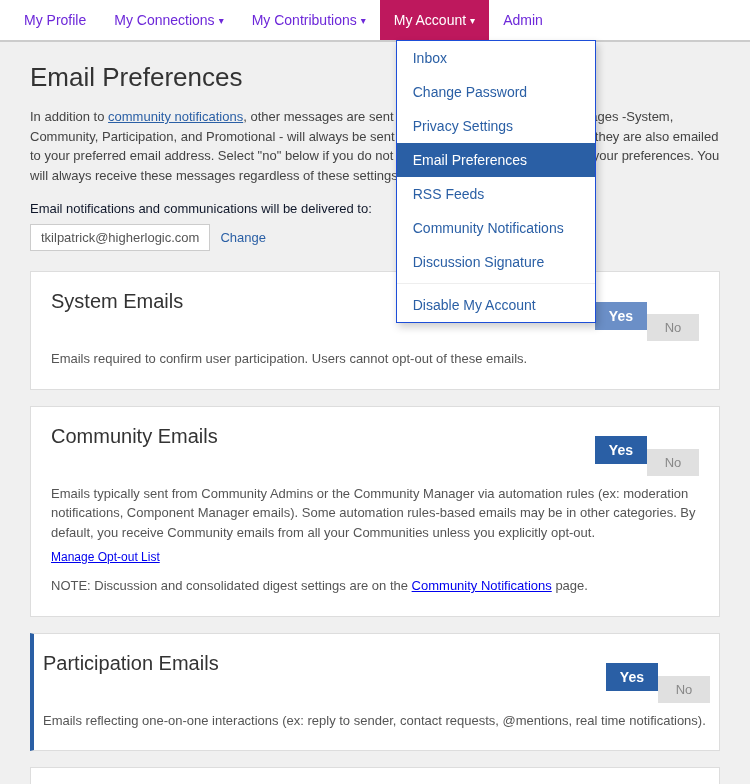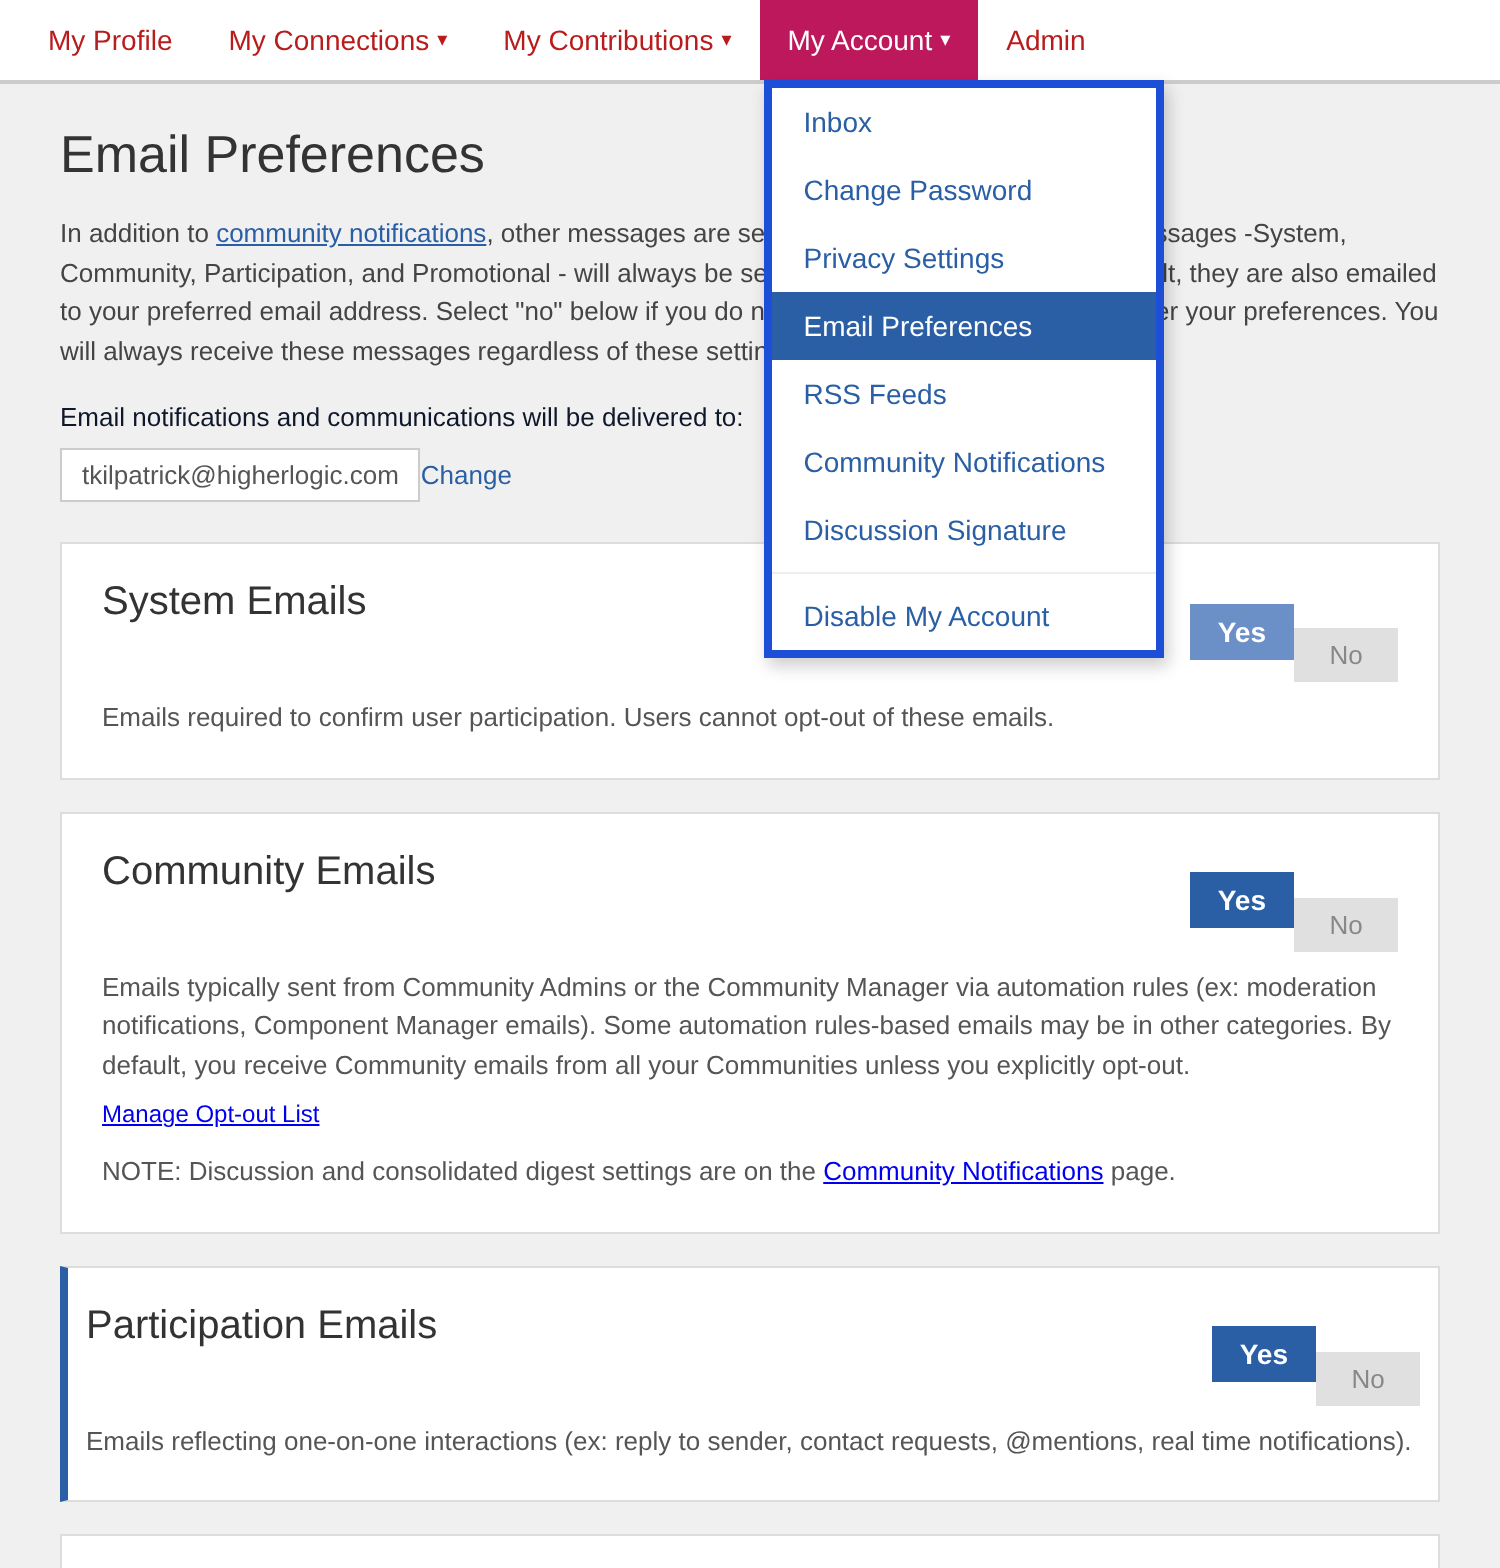--- a/index.html
+++ b/index.html
@@ -20,21 +20,21 @@
       border-bottom: 2px solid #ccc;
       padding: 0 10px;
       background: #fff;
       position: relative;
       z-index: 10;
     }
     .nav-item {
       padding: 12px 14px;
       cursor: pointer;
       font-size: 14px;
-      color: #b91c1c;
+      color: #6d28d9;
       white-space: nowrap;
       display: flex;
       align-items: center;
       gap: 4px;
     }
     .nav-item.active {
       background: #be185d;
       color: #fff;
       justify-content: center;
     }
@@ -42,23 +42,23 @@
       font-size: 10px;
     }
 
     
     .dropdown-wrapper {
       position: relative;
     }
     .dropdown-menu {
       position: absolute;
       top: 100%;
-      left: 2px;
-      background: #fff;
-      border: 4px solid #1d4ed8;
+      left: 16px;
+      background: #fff;
+      border: 1px solid #1d4ed8;
       box-shadow: 2px 4px 8px rgba(0,0,0,0.2);
       min-width: 200px;
       z-index: 100;
     }
     .dropdown-menu .menu-item {
       padding: 9px 16px;
       cursor: pointer;
       color: #2a5fa5;
       font-size: 14px;
       white-space: nowrap;
@@ -92,20 +92,21 @@
       margin-bottom: 16px;
       line-height: 1.5;
     }
     .intro-text a {
       color: #2a5fa5;
     }
 
     .email-row {
       display: flex;
       align-items: center;
+      gap: 10px;
       margin-bottom: 20px;
     }
     .email-badge {
       background: #fff;
       border: 1px solid #ccc;
       padding: 5px 10px;
       font-size: 13px;
       color: #555;
     }
     .change-link {

